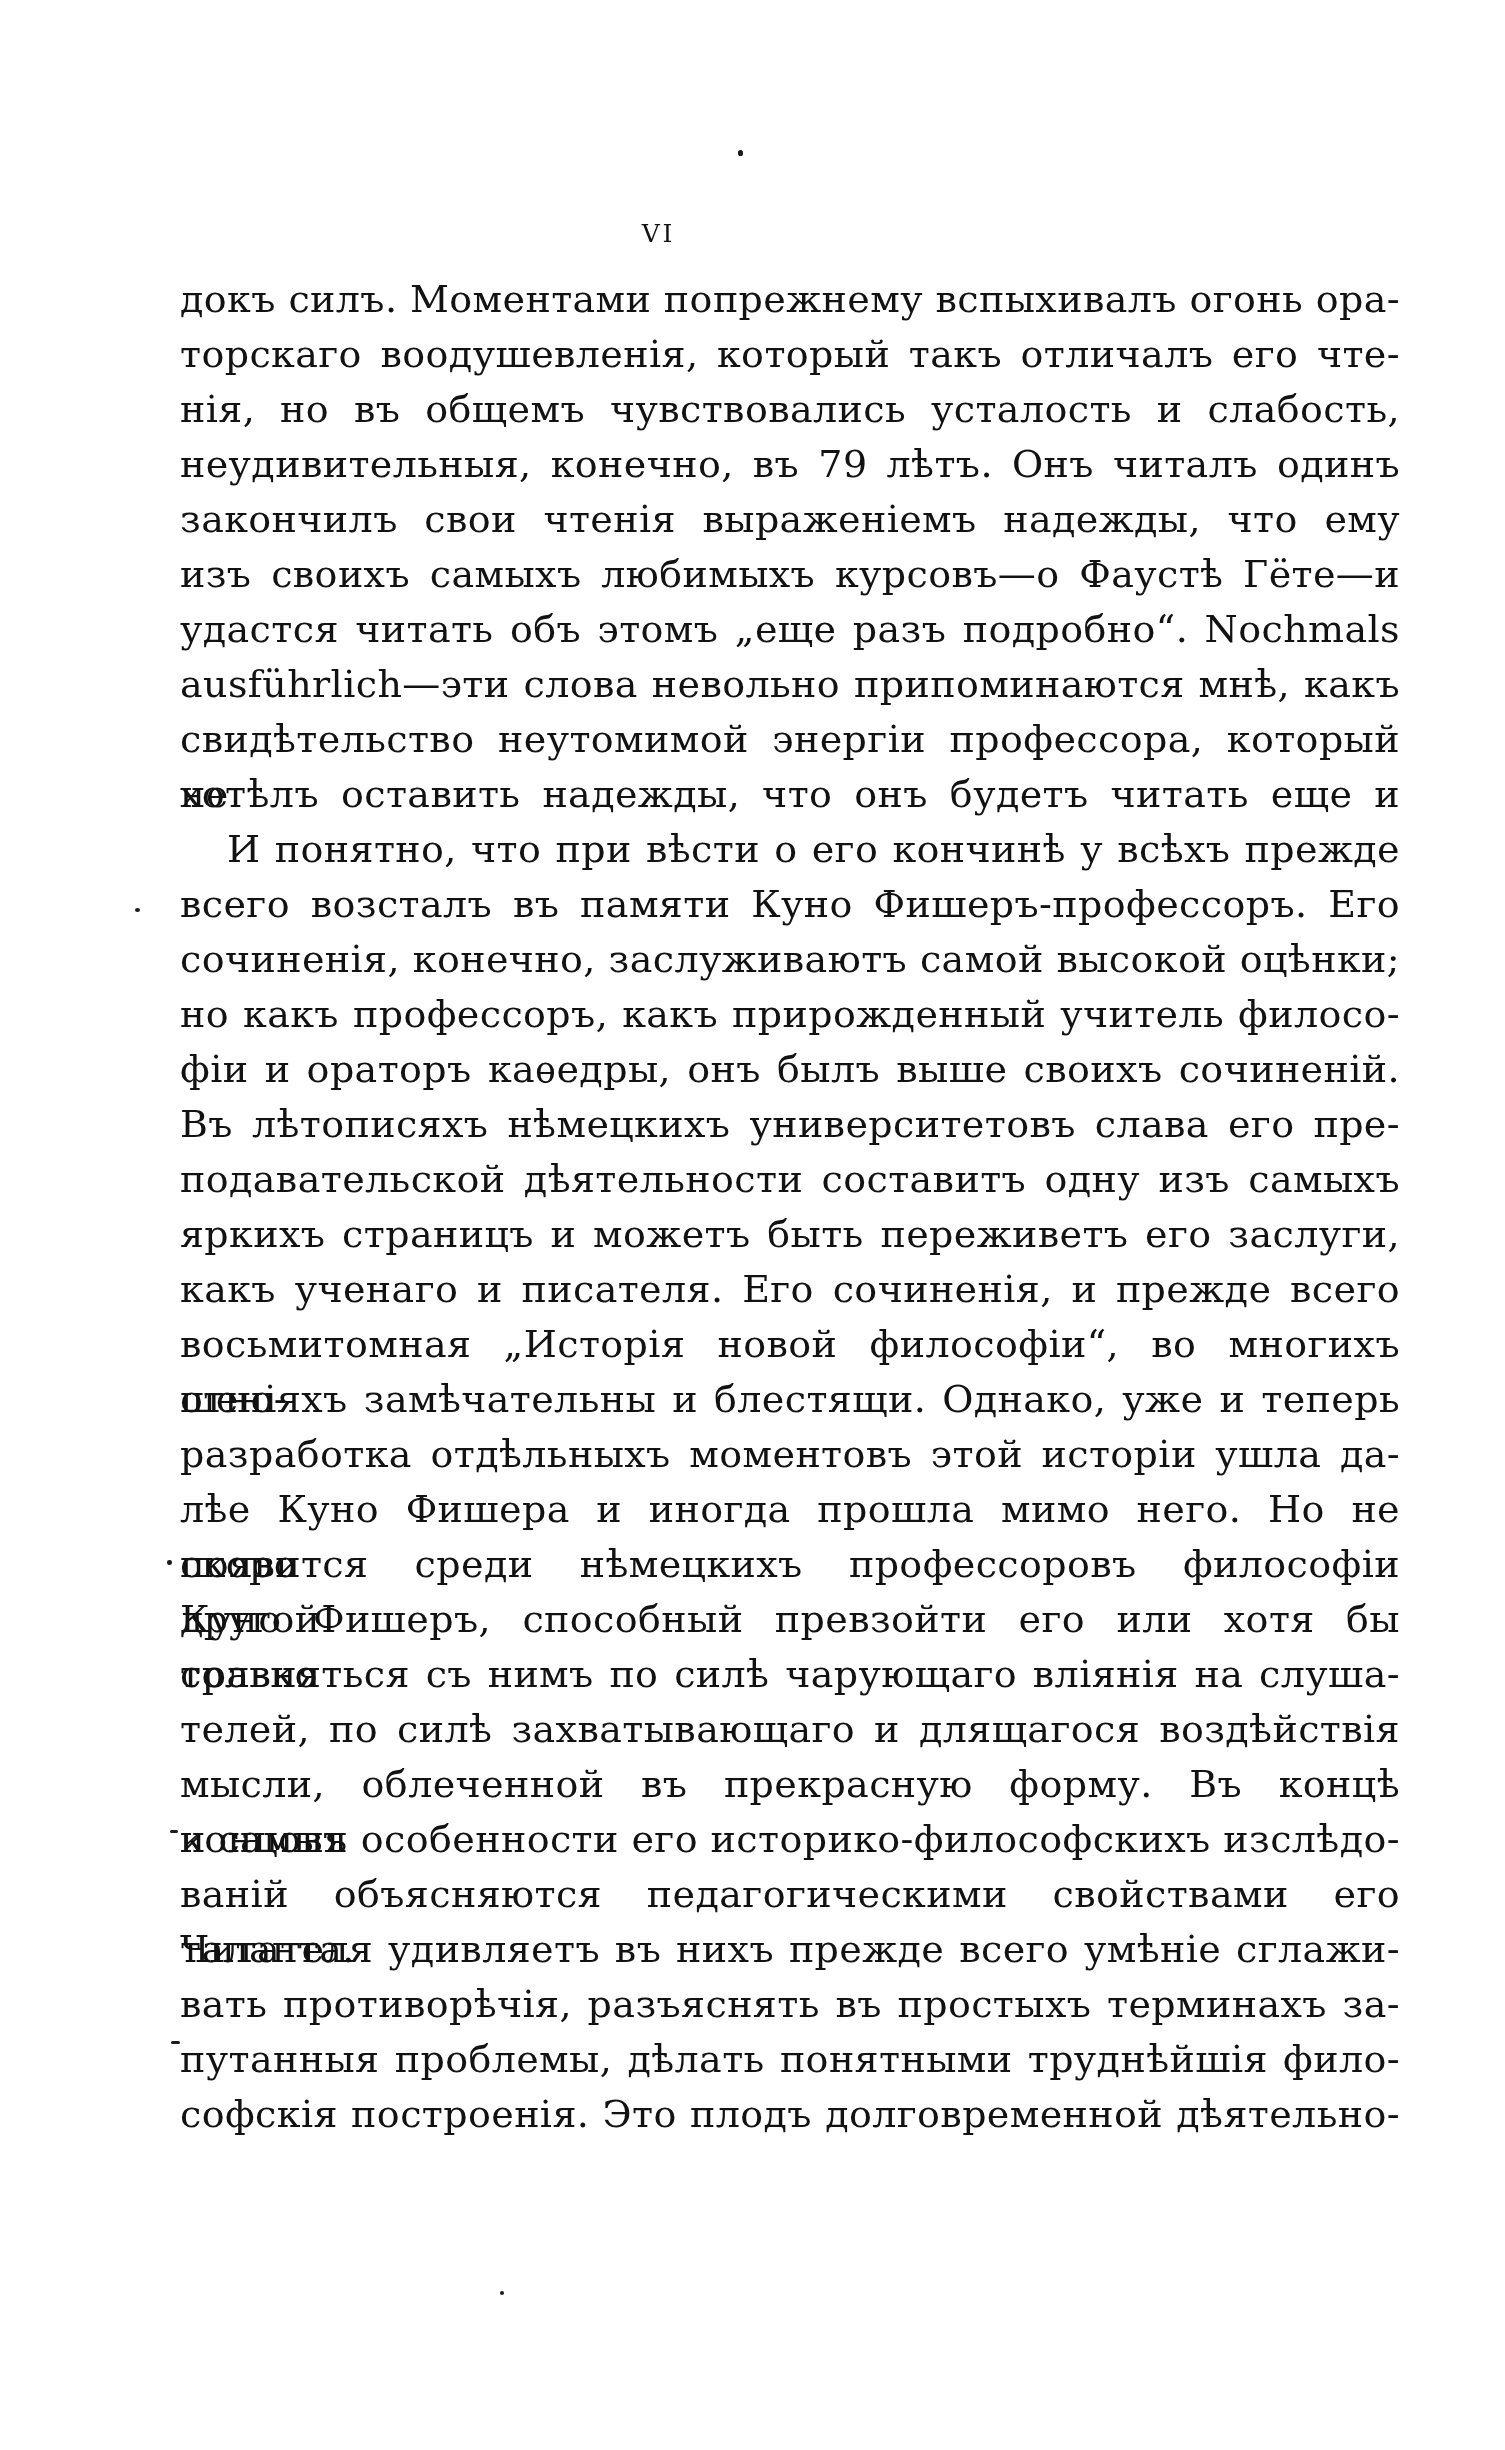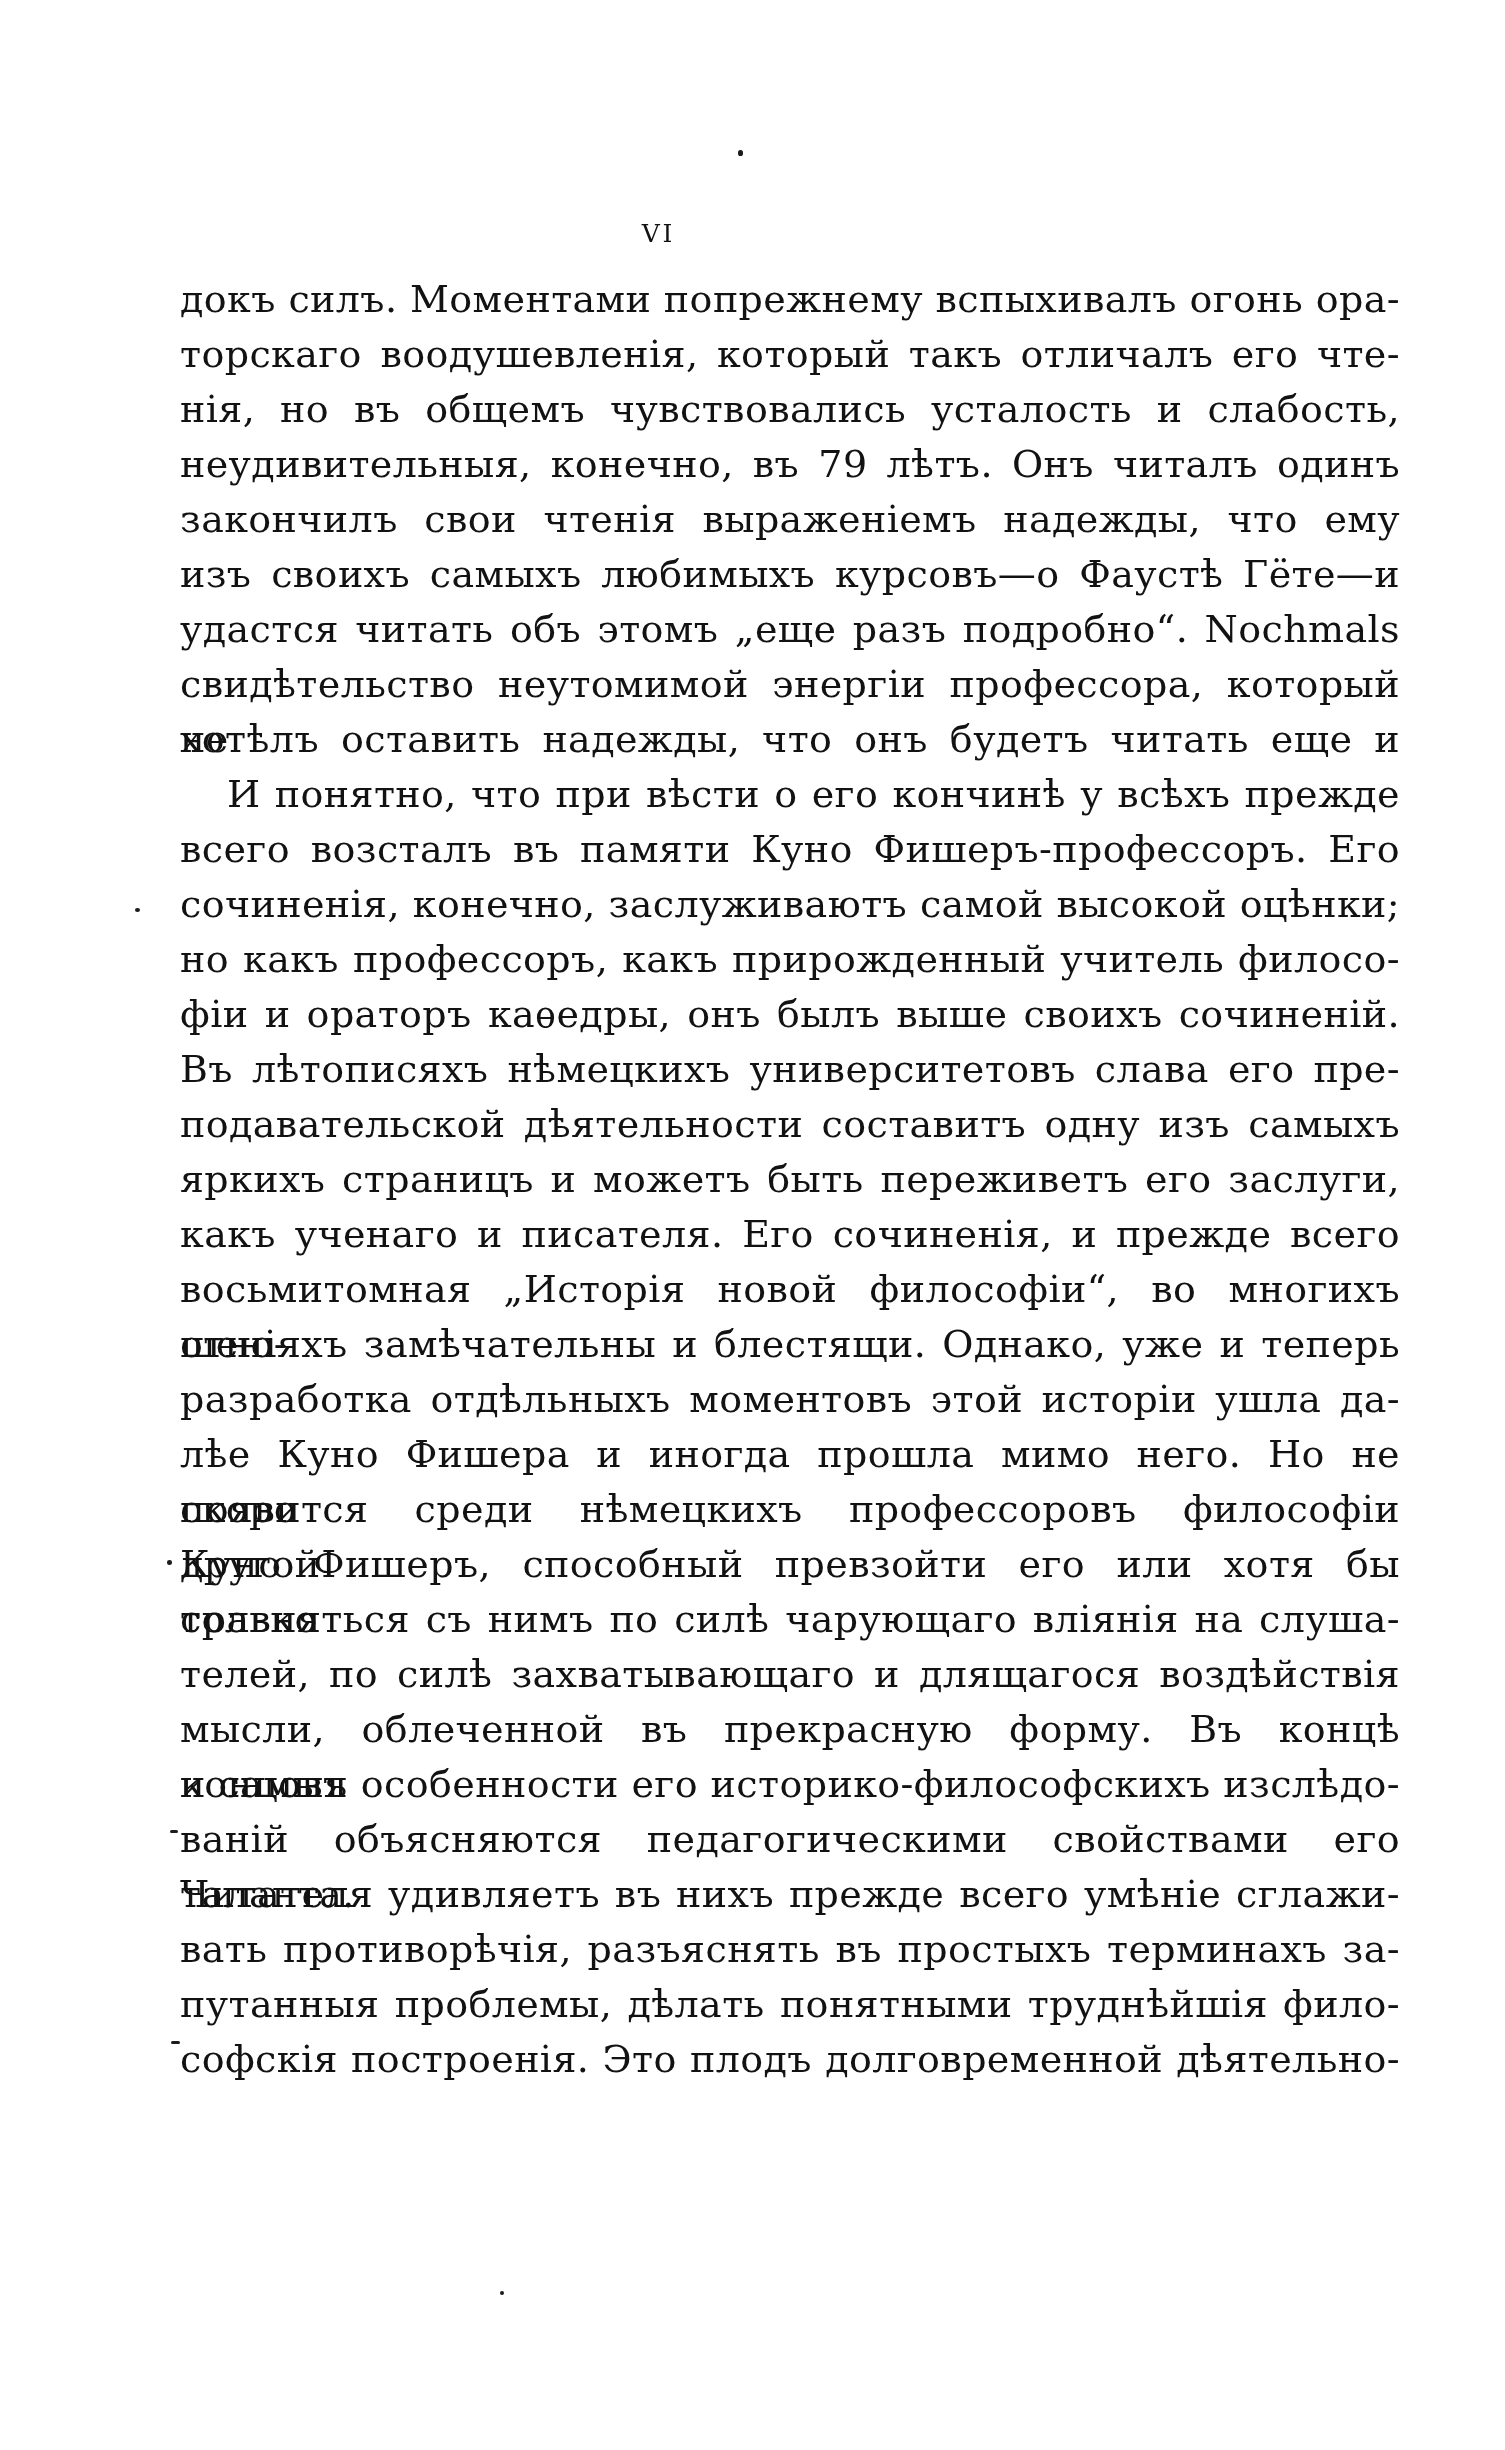--- a/index.html
+++ b/index.html
@@ -54,20 +54,21 @@
   <div class="page-number">VI</div>
 
   <div class="text-block">
       <div class="line">докъ силъ. Моментами попрежнему вспыхивалъ огонь ора-</div>
       <div class="line">торскаго воодушевленія, который такъ отличалъ его чте-</div>
       <div class="line">нія, но въ общемъ чувствовались усталость и слабость,</div>
       <div class="line">неудивительныя, конечно, въ 79 лѣтъ. Онъ читалъ одинъ</div>
       <div class="line">закончилъ свои чтенія выраженіемъ надежды, что ему</div>
       <div class="line">изъ своихъ самыхъ любимыхъ курсовъ—о Фаустѣ Гёте—и</div>
       <div class="line">удастся читать объ этомъ „еще разъ подробно“. Nochmals</div>
+      <div class="line">ausführlich—эти слова невольно припоминаются мнѣ, какъ</div>
       <div class="line">свидѣтельство неутомимой энергіи профессора, который не</div>
       <div class="line">хотѣлъ оставить надежды, что онъ будетъ читать еще и</div>
       <div class="line indent">И понятно, что при вѣсти о его кончинѣ у всѣхъ прежде</div>
       <div class="line">всего возсталъ въ памяти Куно Фишеръ-профессоръ. Его</div>
       <div class="line">сочиненія, конечно, заслуживаютъ самой высокой оцѣнки;</div>
       <div class="line">но какъ профессоръ, какъ прирожденный учитель филосо-</div>
       <div class="line">фіи и ораторъ каѳедры, онъ былъ выше своихъ сочиненій.</div>
       <div class="line">Въ лѣтописяхъ нѣмецкихъ университетовъ слава его пре-</div>
       <div class="line">подавательской дѣятельности составитъ одну изъ самыхъ</div>
       <div class="line">яркихъ страницъ и можетъ быть переживетъ его заслуги,</div>

